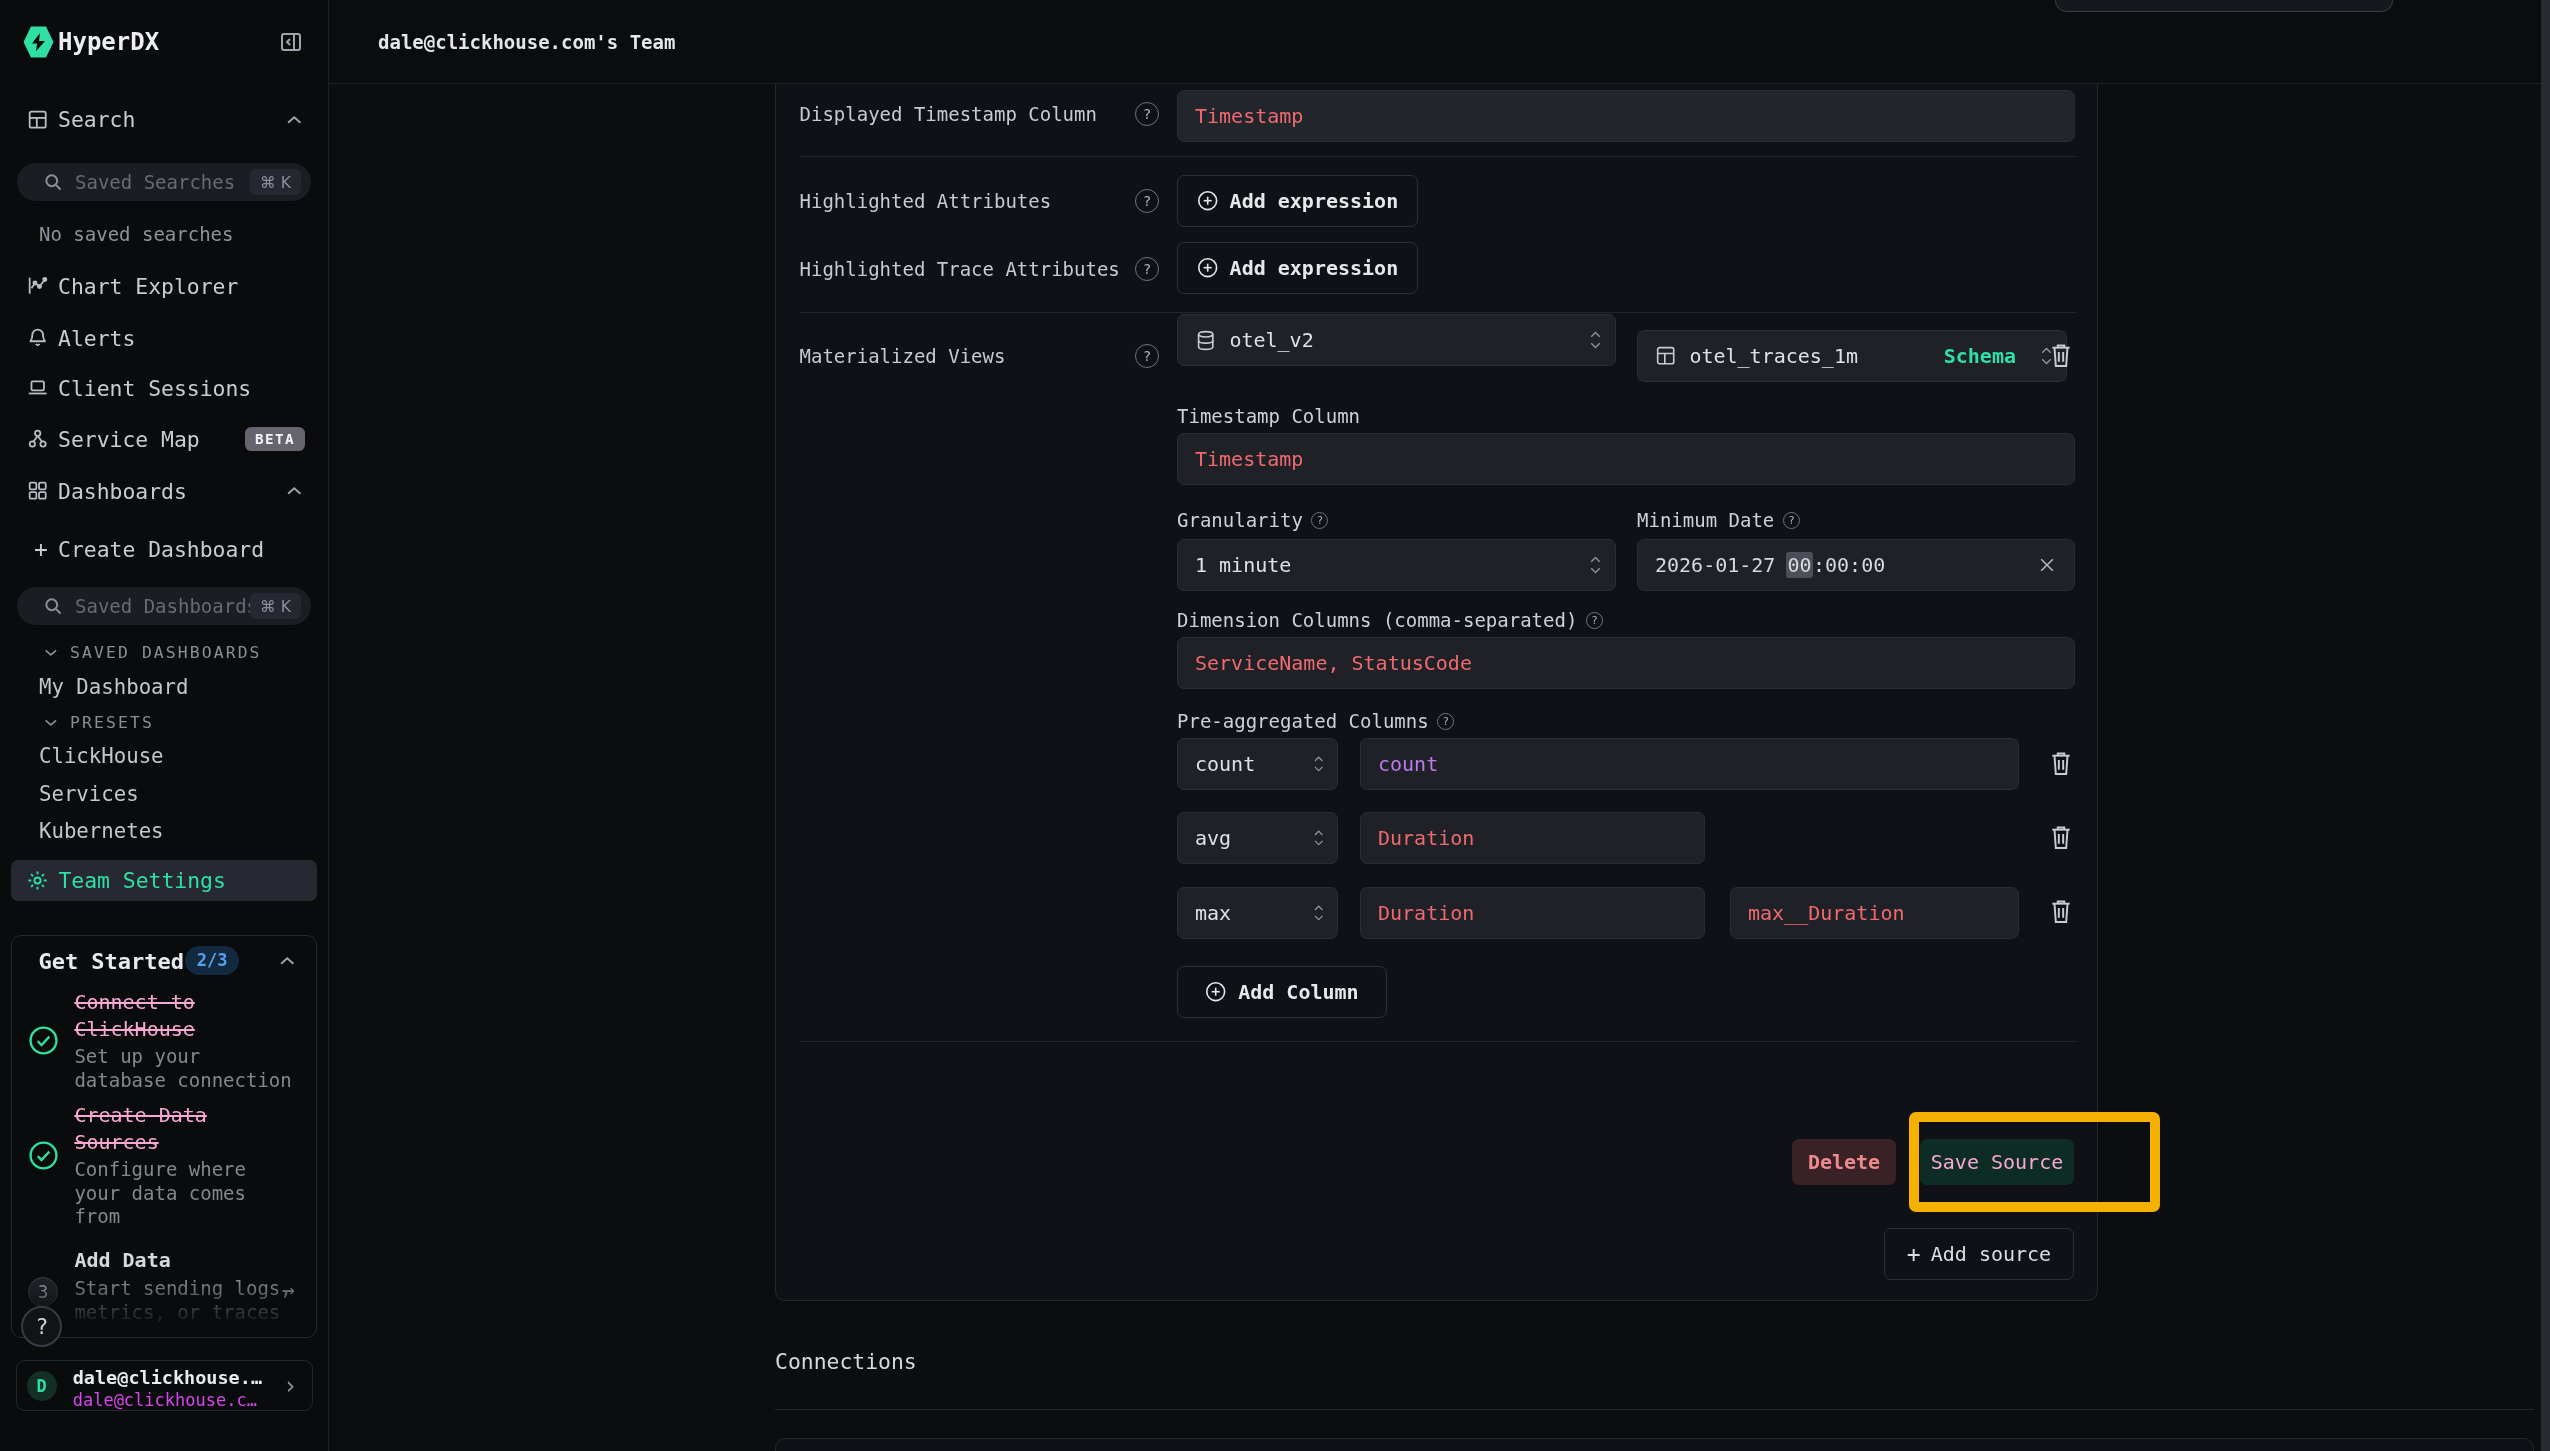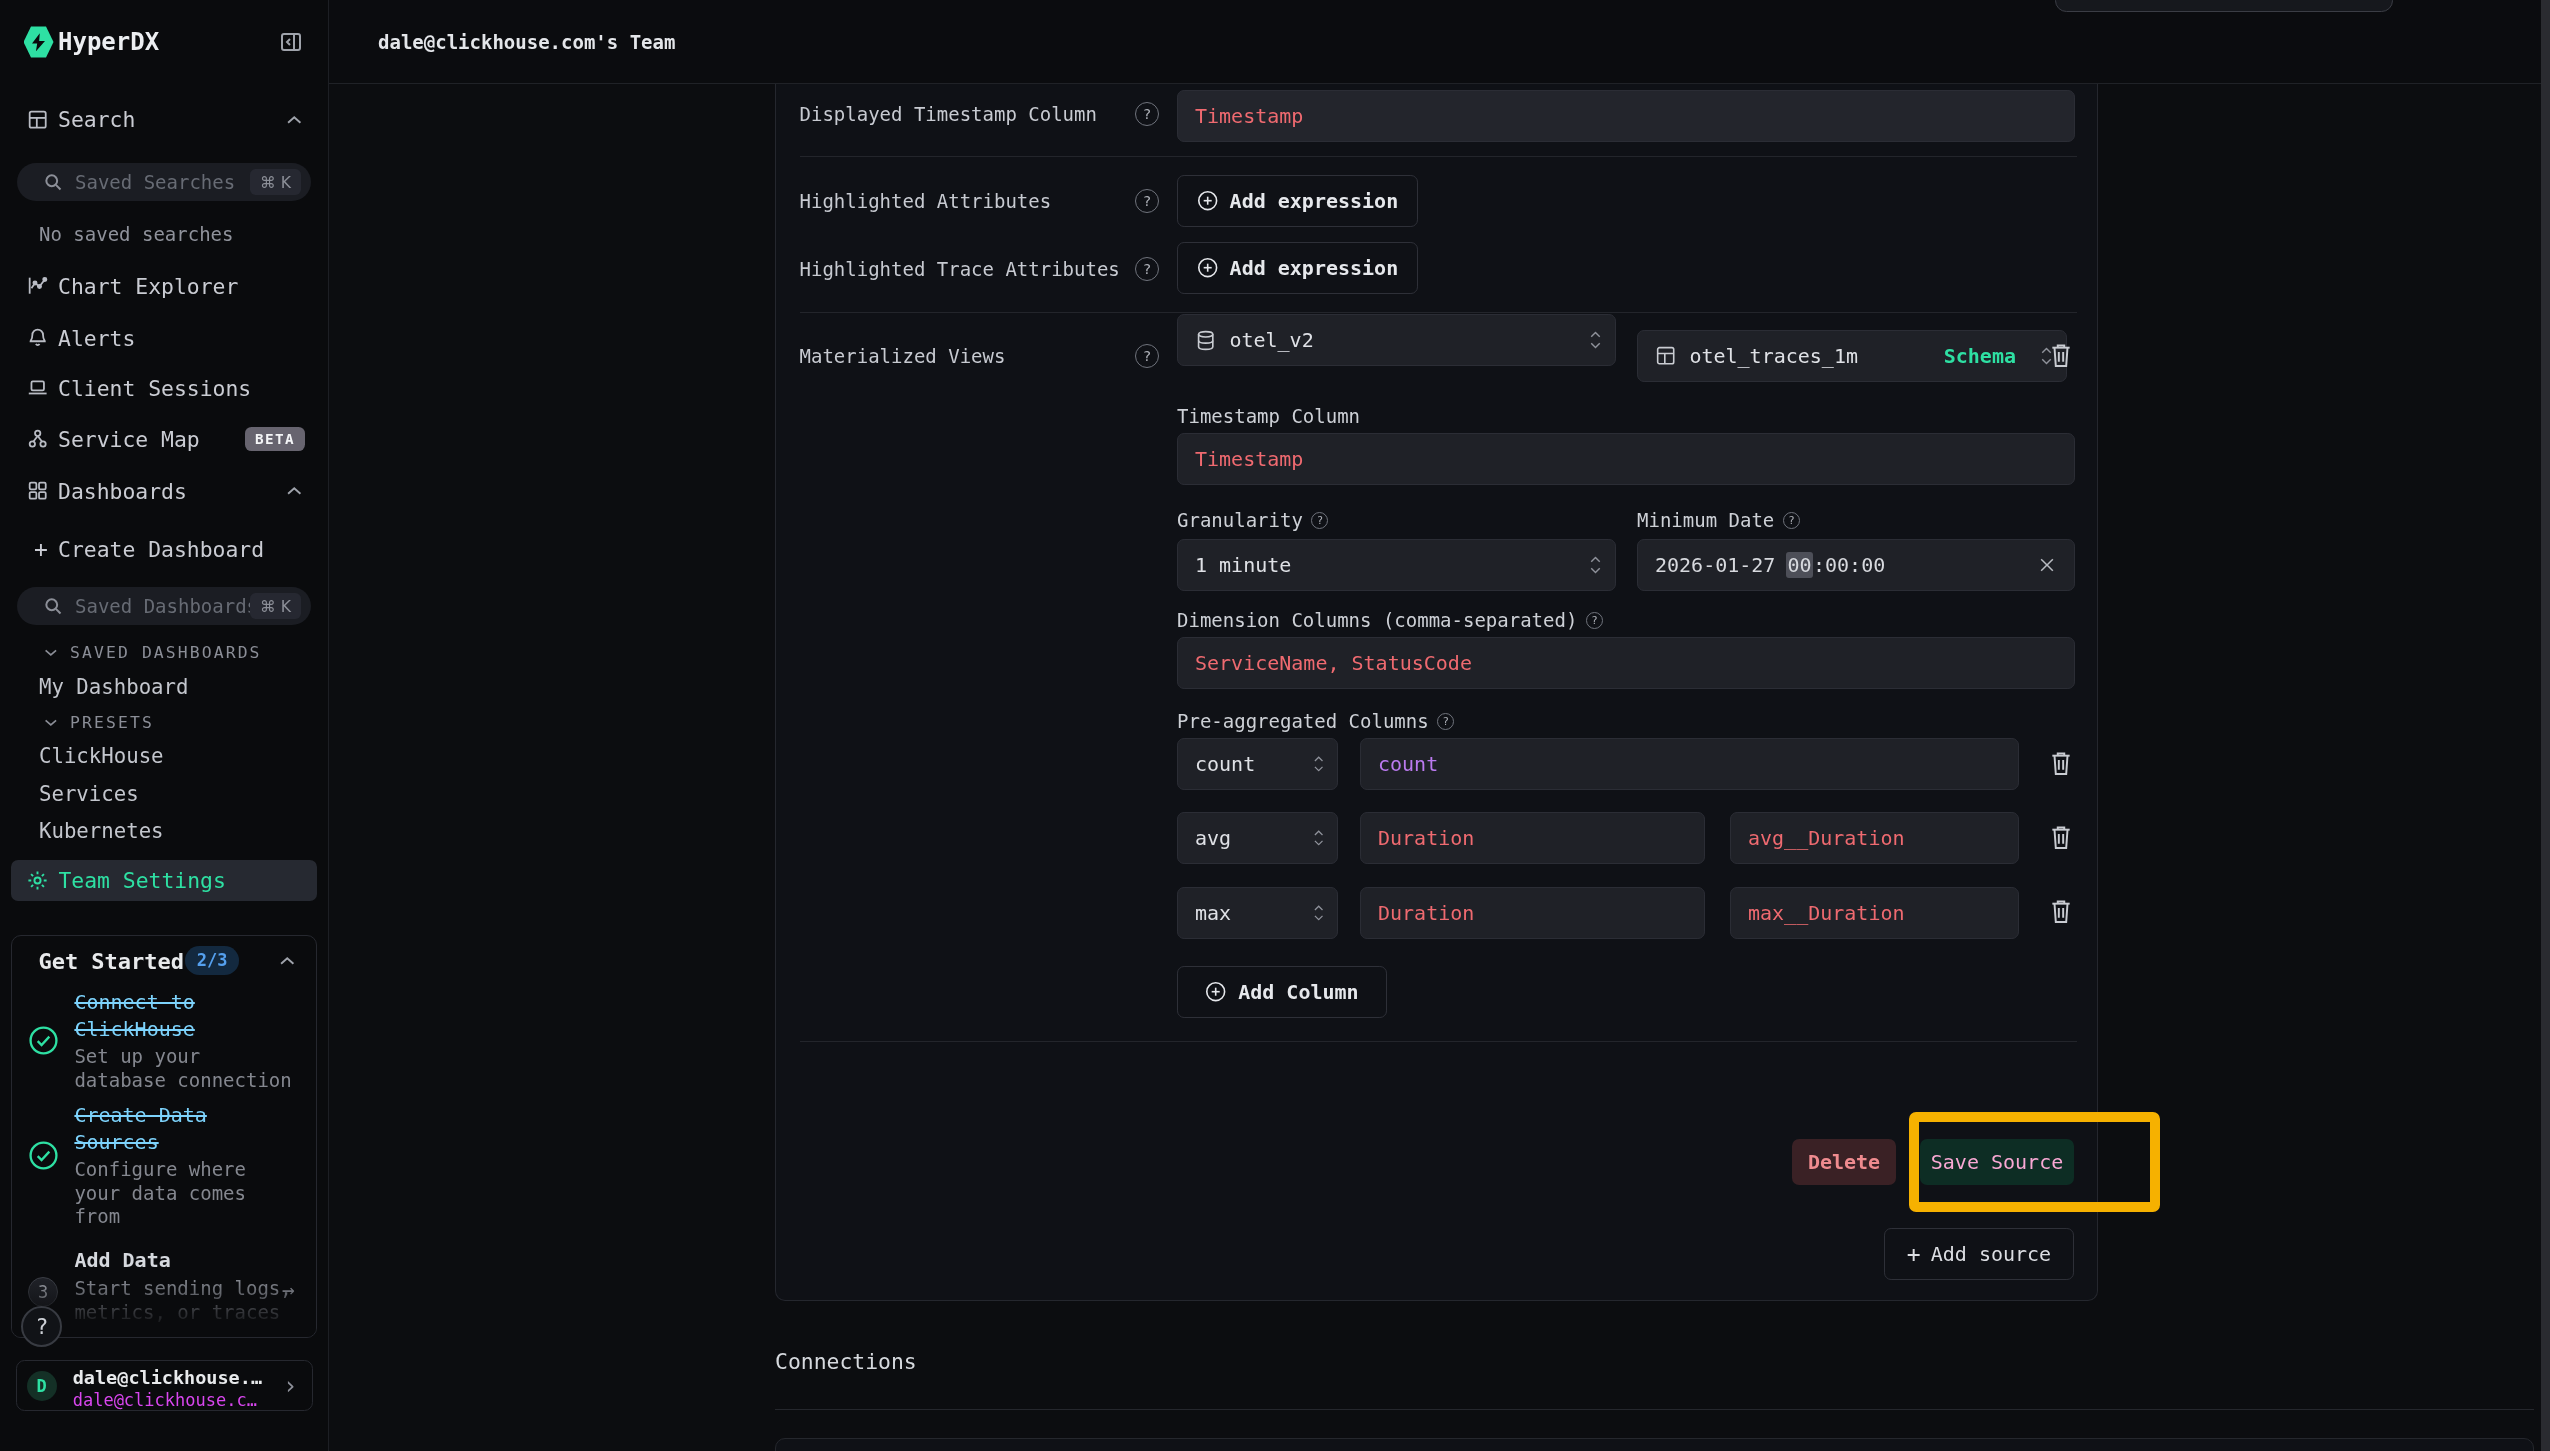--- a/index.html
+++ b/index.html
@@ -28,21 +28,21 @@
     font-weight:bold; letter-spacing:1.4px; border-radius:6.4px; padding:3.6px 10px; }
   #team-settings { position:absolute; left:11.4px; top:860px; width:306px; height:41px;
     background:#262931; border-radius:7.1px; display:flex; align-items:center; color:#2ee0a3; font-size:21.4px; }
 
   
   #get-started { position:absolute; left:11.4px; top:935px; width:306px; height:403px;
     border:1.4px solid #26282f; border-radius:10px; overflow:hidden; }
   .gs-title { position:absolute; left:26px; top:13px; color:#e8eaec; font-size:22px; font-weight:bold; }
   .gs-badge { position:absolute; left:173px; top:10px; background:#13293f; color:#55a0ee;
     font-size:17px; font-weight:bold; border-radius:14.3px; padding:4.3px 11.4px; }
-  .gs-step-title { position:absolute; left:62px; width:227px; color:#7dd3fc; font-size:20px;
+  .gs-step-title { position:absolute; left:62px; width:227px; color:#f9a8d4; font-size:20px;
     line-height:27px; text-decoration:line-through; }
   .gs-step-title.todo { text-decoration:none; color:#d6d9de; font-weight:bold; }
   .gs-step-sub { position:absolute; left:62px; width:227px; color:#84878f; font-size:19px; line-height:23.5px; }
   .gs-fade { position:absolute; left:0; bottom:0; width:100%; height:57px;
     background:linear-gradient(to bottom, rgba(10,11,13,0), #0a0b0d 85%); pointer-events:none; }
 
   #help-btn { position:absolute; left:21.4px; top:1306px; width:41px; height:41px; border-radius:50%;
     background:#111317; border:2.1px solid #383b42; color:#cdd0d6; font-size:21.4px;
     display:flex; align-items:center; justify-content:center; z-index:8; }
   .step-num { position:absolute; width:30px; height:30px; border-radius:50%; background:#1f2127;
@@ -482,23 +482,20 @@
           <polyline points="3,8 9,2 15,8"></polyline>
         </svg>
       <svg width="11.4" height="7.1" viewBox="0 0 18 11" fill="none" stroke="#8f929b" stroke-width="2">
           <polyline points="3,3 9,9 15,3"></polyline>
         </svg>
     </span>
   </div>
   <div class="field" style="left:584px;top:728px;width:345px;">
     <span class="red">Duration</span>
   </div>
-  <div class="field" style="left:954px;top:728px;width:289px;">
-    <span class="red">avg__Duration</span>
-  </div>
   <span class="trash" style="top:754px;">
     <svg width="26" height="28.5" viewBox="0 0 24 26" fill="none" stroke="#c9ccd2" stroke-width="1.8">
         <path d="M4 6h16"></path>
         <path d="M9 6V4h6v2"></path>
         <path d="M6 6l1.2 17h9.6L18 6"></path>
         <line x1="10" y1="10" x2="10" y2="19"></line>
         <line x1="14" y1="10" x2="14" y2="19"></line>
       </svg>
   </span>
 

